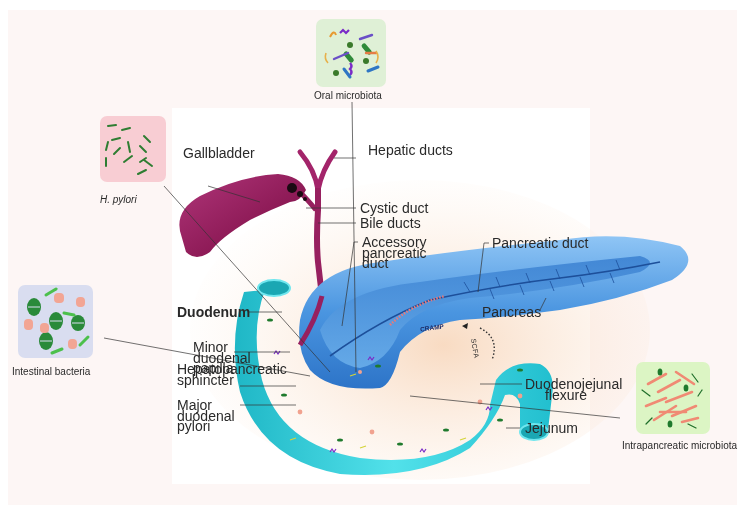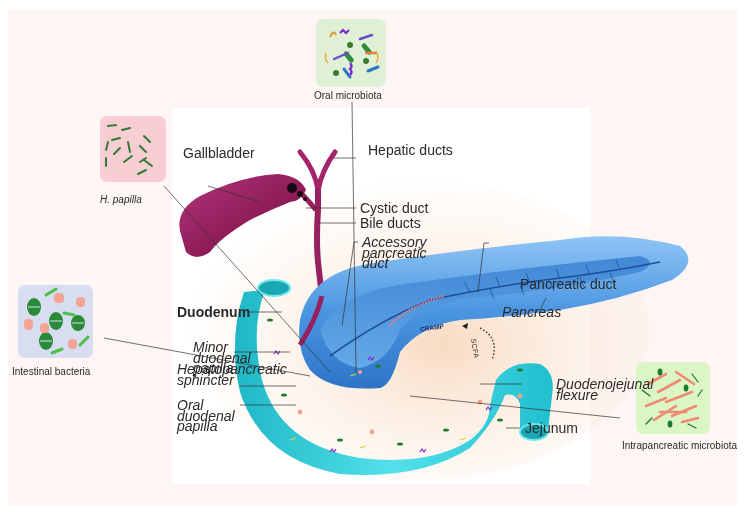--- a/index.html
+++ b/index.html
@@ -12,21 +12,21 @@
     background: #fdf6f5;
   }
   .illus-box {
     position: absolute; left: 172px; top: 108px; width: 418px; height: 376px;
     background: #ffffff;
   }
   .stage { position: absolute; left: 0; top: 0; width: 747px; height: 515px; }
   .lbl {
     position: absolute; font-size: 14px; line-height: 10.5px; color: #2a2a2a; white-space: nowrap;
   }
-  .lbl.multi { white-space: normal; width: 90px; font-style: italic; }
+  .lbl.multi { white-space: normal; width: 90px; }
   .cap {
     position: absolute; font-size: 10px; color: #2a2a2a; text-align: left; white-space: nowrap;
   }
   .cap.italic { font-style: italic; }
   .card {
     position: absolute; border-radius: 7px; overflow: hidden;
   }
   .card svg { position: absolute; left: 0; top: 0; }
   .text-cramp { position: absolute; font-size: 6.5px; color: #1b2a66; font-weight: bold; transform: rotate(-8deg); }
   .text-scfa { position: absolute; font-size: 7px; color: #2a2a2a; transform: rotate(80deg); letter-spacing: 0.5px; }
@@ -186,21 +186,21 @@
       <line x1="44" y1="20" x2="50" y2="26"></line>
         <line x1="40" y1="30" x2="46" y2="36"></line>
       <line x1="24" y1="46" x2="32" y2="40"></line>
         <line x1="44" y1="44" x2="52" y2="50"></line>
       <line x1="40" y1="46" x2="46" y2="42"></line>
         <line x1="6" y1="50" x2="6" y2="42"></line>
       <line x1="38" y1="58" x2="46" y2="54"></line>
     </g>
   </svg>
 </div>
-<div class="cap italic" style="left:100px;top:194px;width:66px;">H. papilla</div>
+<div class="cap italic" style="left:100px;top:194px;width:66px;">H. pylori</div>
 
 <div class="card" style="left:18px;top:285px;width:75px;height:73px;background:#d9ddf0;">
   <svg width="75" height="73">
     <g fill="#2a8a3a">
       <ellipse cx="16" cy="22" rx="7" ry="9"></ellipse>
         <ellipse cx="38" cy="36" rx="7" ry="9"></ellipse>
       <ellipse cx="60" cy="38" rx="7" ry="8"></ellipse>
         <ellipse cx="28" cy="56" rx="7" ry="9"></ellipse>
     </g>
     <g stroke="#d9ddf0" stroke-width="1">
@@ -253,23 +253,23 @@
       </g>
   </svg>
 </div>
 <div class="cap" style="left:622px;top:440px;width:104px;">Intrapancreatic microbiota</div>
 
 <div class="lbl" style="left:183px;top:148px;">Gallbladder</div>
 <div class="lbl" style="left:360px;top:145px;margin-left:8px;">Hepatic ducts</div>
 <div class="lbl" style="left:360px;top:203px;">Cystic duct</div>
 <div class="lbl" style="left:360px;top:218px;">Bile ducts</div>
 <div class="lbl multi" style="left:362px;top:237px;width:80px;">Accessory pancreatic duct</div>
-<div class="lbl" style="left:520px;top:238px;margin-top:41px;">Pancreatic duct</div>
+<div class="lbl" style="left:492px;top:238px;">Pancreatic duct</div>
 <div class="lbl" style="left:177px;top:307px;font-weight:bold;">Duodenum</div>
 <div class="lbl multi" style="left:177px;top:342px;width:62px;margin-left:16px;">Minor duodenal papilla</div>
 <div class="lbl multi" style="left:177px;top:364px;width:66px;">Hepatopancreatic sphincter</div>
-<div class="lbl multi" style="left:177px;top:400px;width:64px;">Oral duodenal papilla</div>
-<div class="lbl" style="left:502px;top:307px;font-style:italic;">Pancreas</div>
-<div class="lbl multi" style="left:556px;top:379px;width:62px;">Duodenojejunal flexure</div>
+<div class="lbl multi" style="left:177px;top:400px;width:64px;">Major duodenal pylori</div>
+<div class="lbl" style="left:482px;top:307px;">Pancreas</div>
+<div class="lbl multi" style="left:525px;top:379px;width:62px;text-align:right;">Duodenojejunal flexure</div>
 <div class="lbl" style="left:525px;top:423px;">Jejunum</div>
 
 <div class="text-cramp" style="left:420px;top:324px;">CRAMP</div>
 <div class="text-scfa" style="left:465px;top:345px;">SCFA</div>
 
 </body></html>

